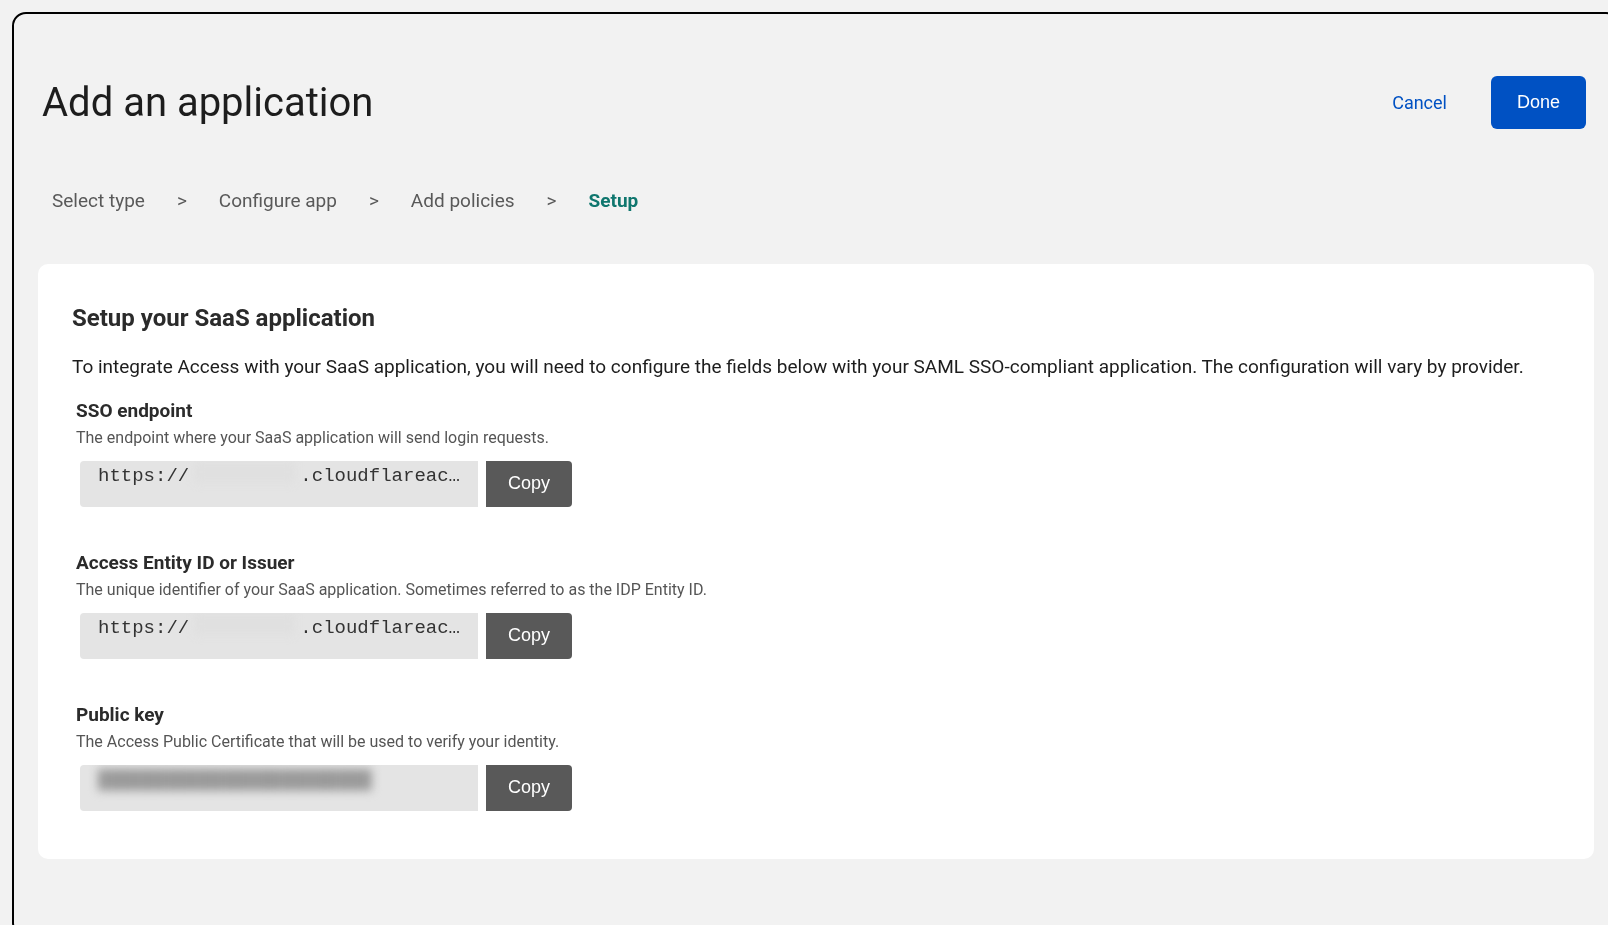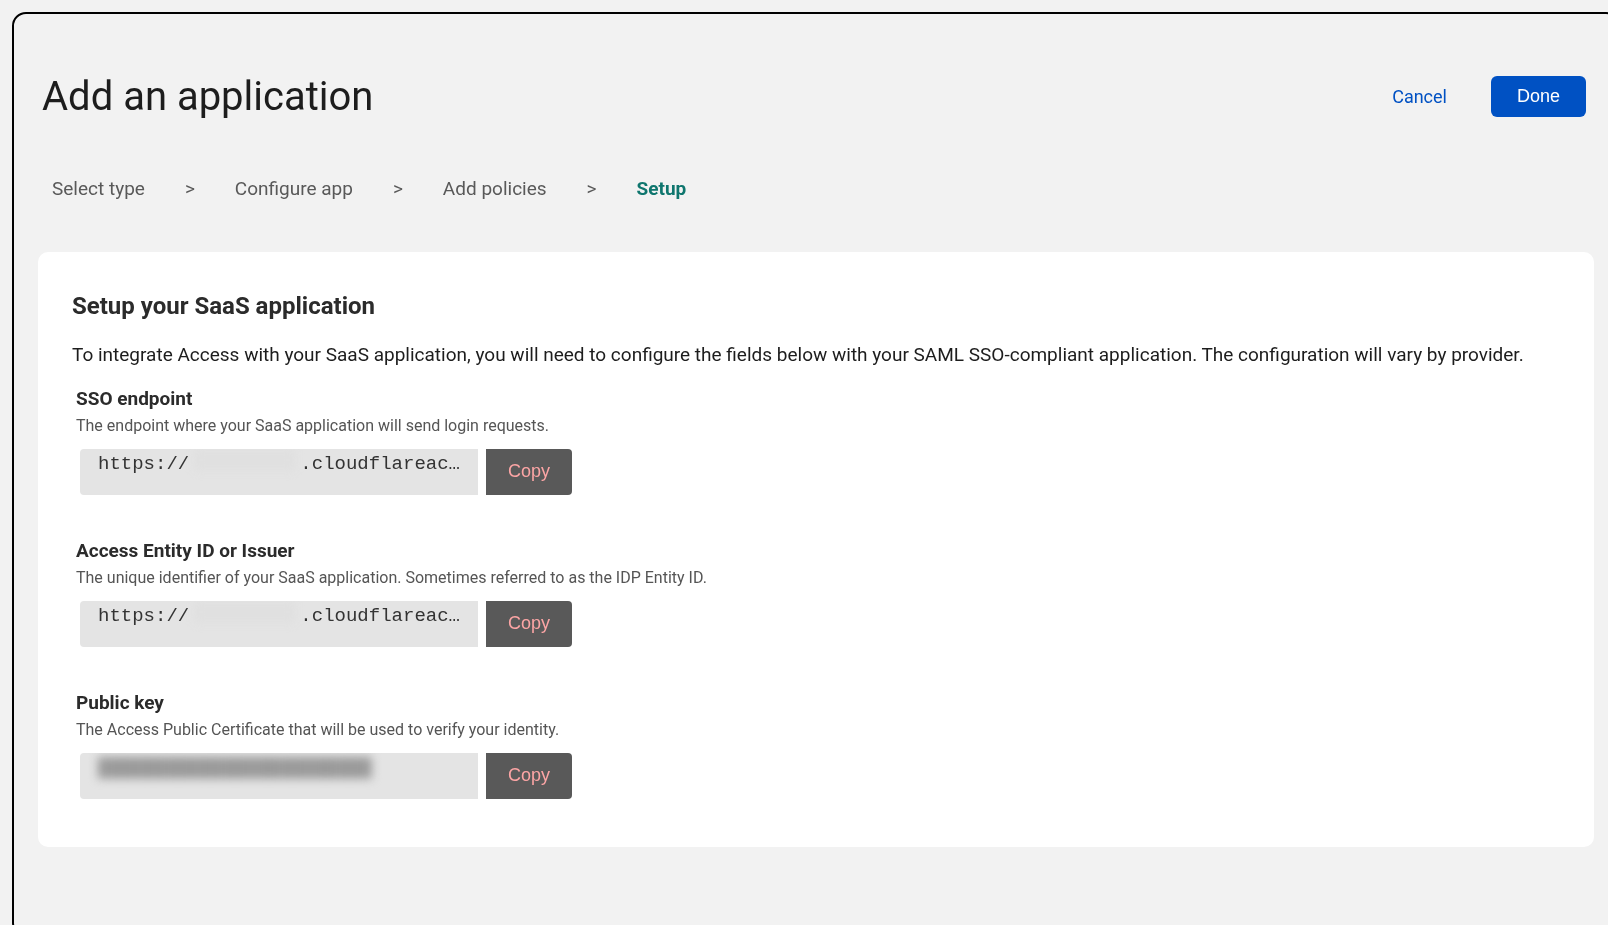--- a/index.html
+++ b/index.html
@@ -44,28 +44,28 @@
       color: #0051c3;
       font-size: 18px;
       text-decoration: none;
       cursor: pointer;
     }
     .done-button {
       background: #0051c3;
       color: #fff;
       border: none;
       border-radius: 6px;
-      padding: 10px 26px;
+      padding: 16px 26px;
       font-size: 18px;
       cursor: pointer;
     }
     .breadcrumb {
       display: flex;
       align-items: center;
-      gap: 32px;
+      gap: 24px;
       font-size: 19px;
       color: #595959;
       margin-bottom: 48px;
       padding-left: 10px;
     }
     .breadcrumb .step {
       color: #595959;
     }
     .breadcrumb .step.active {
       color: #0f766e;
@@ -142,21 +142,21 @@
       height: 22px;
       background: #e0e0e0;
       filter: blur(4px);
       margin: 0 1px;
       vertical-align: middle;
       border-radius: 3px;
     }
     .copy-button {
       width: 86px;
       background: #595959;
-      color: #fca5a5;
+      color: #ffffff;
       border: none;
       border-radius: 0 4px 4px 0;
       font-size: 18px;
       cursor: pointer;
     }
   </style>
 </head>
 <body>
 
 <div class="page-wrapper">

